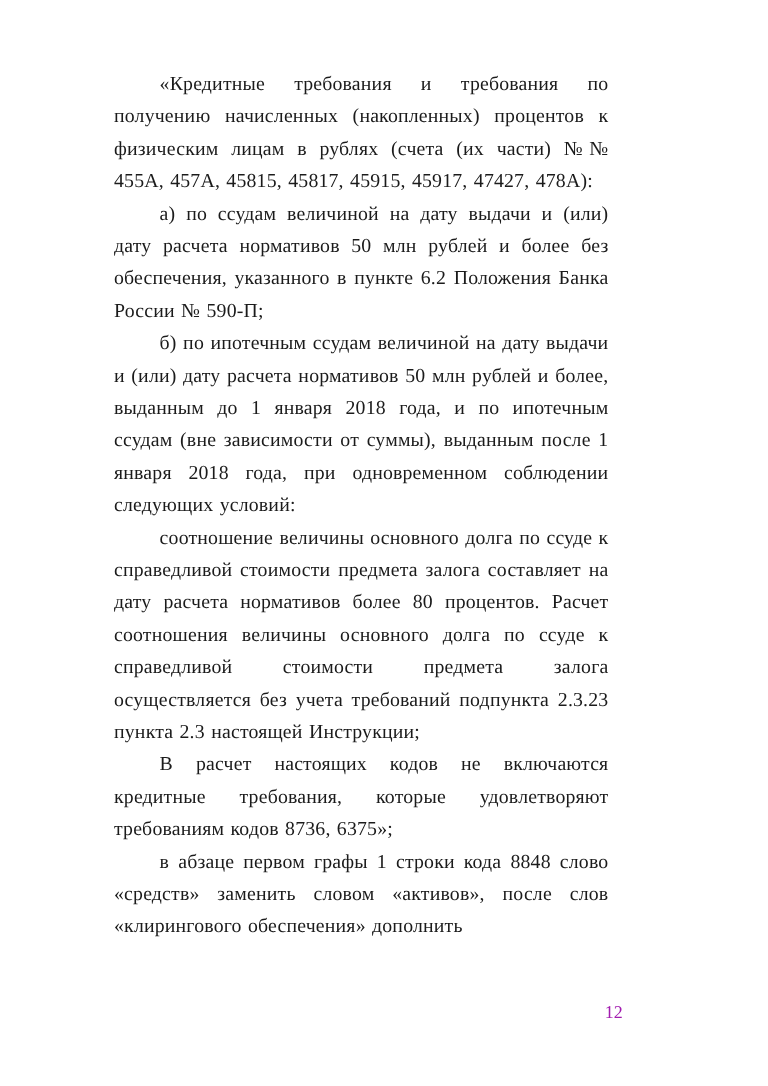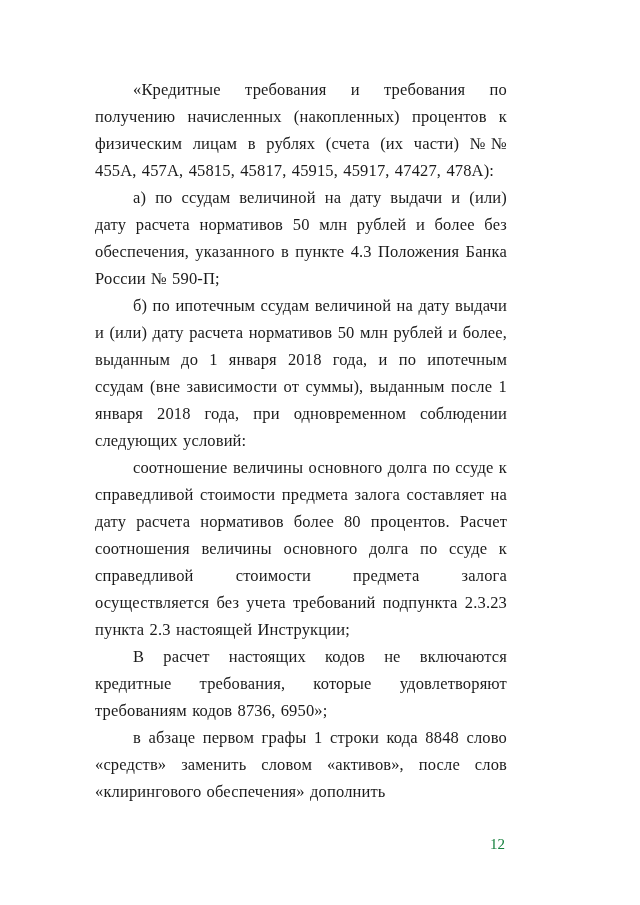--- a/index.html
+++ b/index.html
@@ -11,48 +11,48 @@
     width: 640px;
     height: 905px;
     overflow: hidden;
     font-family: "Liberation Serif", "DejaVu Serif", serif;
     color: #1b1b1b;
   }
   .page {
     box-sizing: border-box;
     width: 567px;
     height: 905px;
-    padding: 76px 60px 0 95px;
+    padding: 56px 60px 0 95px;
     background: #ffffff;
     position: relative;
   }
   .doc-body p {
     margin: 0;
     padding: 0;
     font-size: 16.5px;
     line-height: 27px;
     text-align: justify;
     text-indent: 38px;
     letter-spacing: 0.15px;
     word-spacing: 1px;
   }
   .page-number {
     position: absolute;
-    right: 62px;
+    right: 48px;
     top: 836px;
     font-size: 15px;
-    color: #15803d;
+    color: #a21caf;
   }
 </style>
 </head>
 <body>
 
 <div class="page">
   <div class="doc-body">
     <p>«Кредитные требования и требования по получению начисленных (накопленных) процентов к физическим лицам в рублях (счета (их части) №№ 455А, 457А, 45815, 45817, 45915, 45917, 47427, 478А):</p>
-    <p>а) по ссудам величиной на дату выдачи и (или) дату расчета нормативов 50 млн рублей и более без обеспечения, указанного в пункте 4.3 Положения Банка России № 590-П;</p>
+    <p>а) по ссудам величиной на дату выдачи и (или) дату расчета нормативов 50 млн рублей и более без обеспечения, указанного в пункте 6.2 Положения Банка России № 590-П;</p>
     <p>б) по ипотечным ссудам величиной на дату выдачи и (или) дату расчета нормативов 50 млн рублей и более, выданным до 1 января 2018 года, и по ипотечным ссудам (вне зависимости от суммы), выданным после 1 января 2018 года, при одновременном соблюдении следующих условий:</p>
     <p>соотношение величины основного долга по ссуде к справедливой стоимости предмета залога составляет на дату расчета нормативов более 80 процентов. Расчет соотношения величины основного долга по ссуде к справедливой стоимости предмета залога осуществляется без учета требований подпункта 2.3.23 пункта 2.3 настоящей Инструкции;</p>
-    <p>В расчет настоящих кодов не включаются кредитные требования, которые удовлетворяют требованиям кодов 8736, 6950»;</p>
+    <p>В расчет настоящих кодов не включаются кредитные требования, которые удовлетворяют требованиям кодов 8736, 6375»;</p>
     <p>в абзаце первом графы 1 строки кода 8848 слово «средств» заменить словом «активов», после слов «клирингового обеспечения» дополнить</p>
   </div>
   <div class="page-number">12</div>
 </div>
 
 </body></html>

